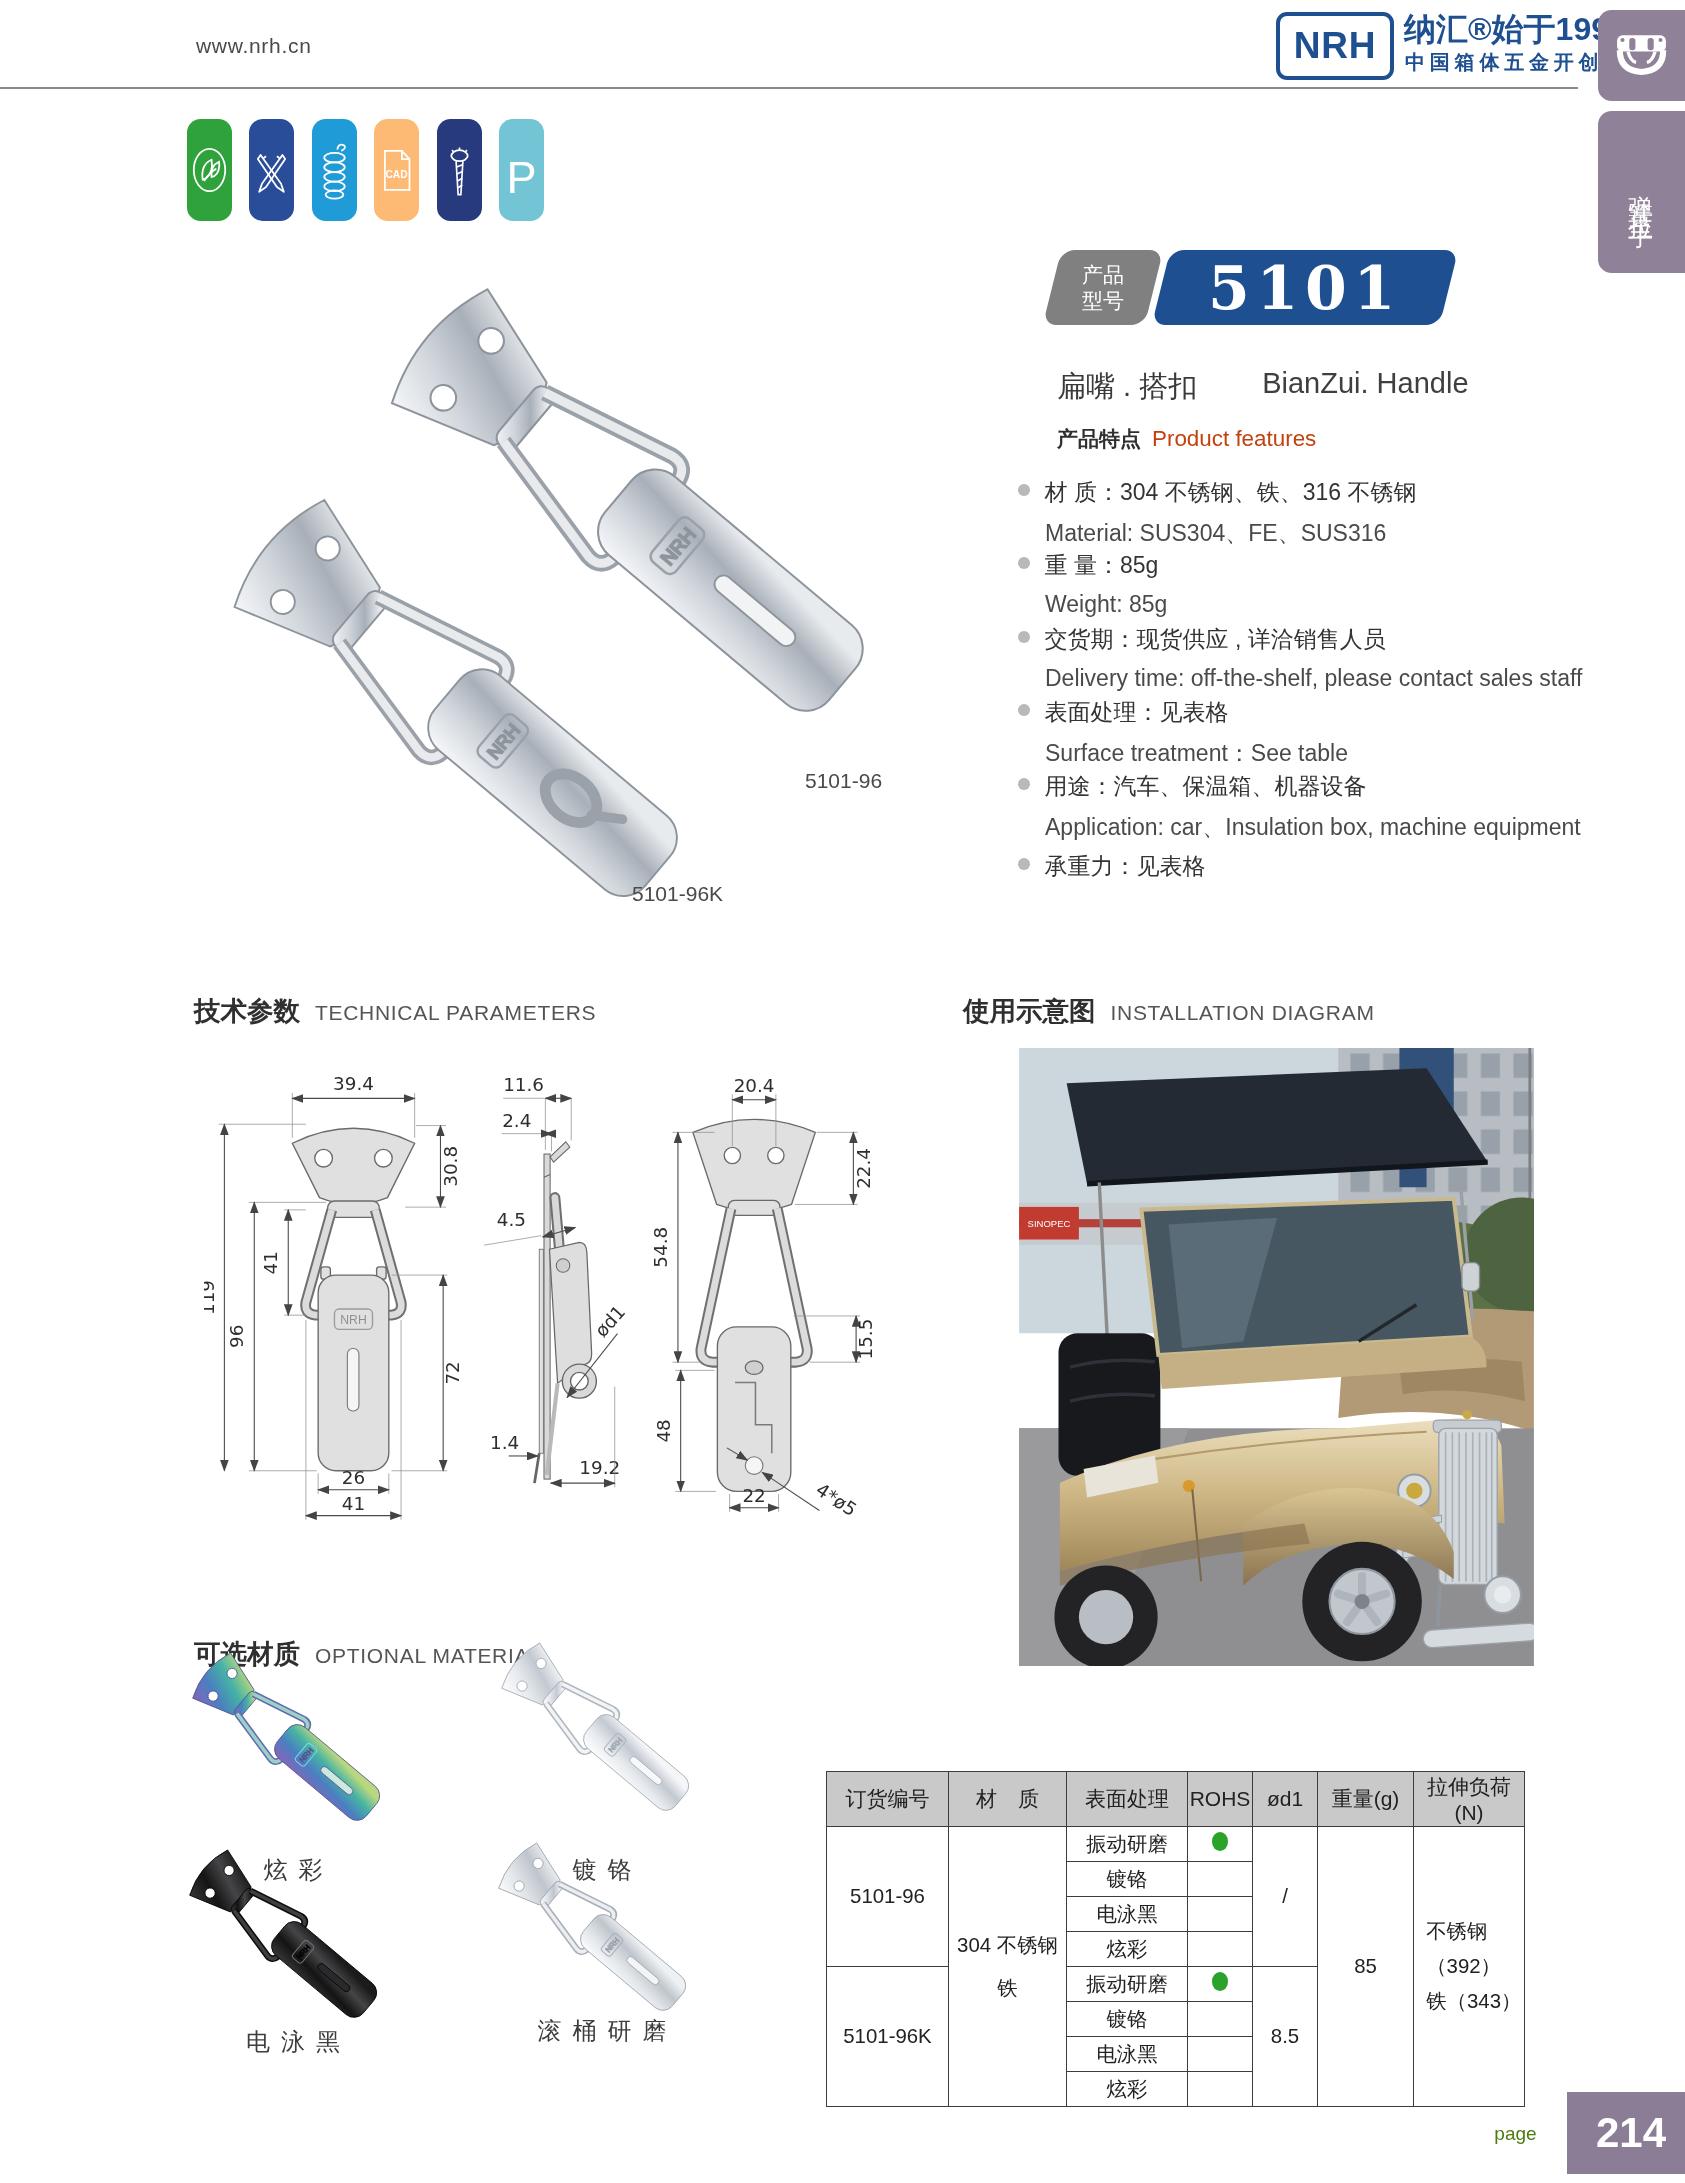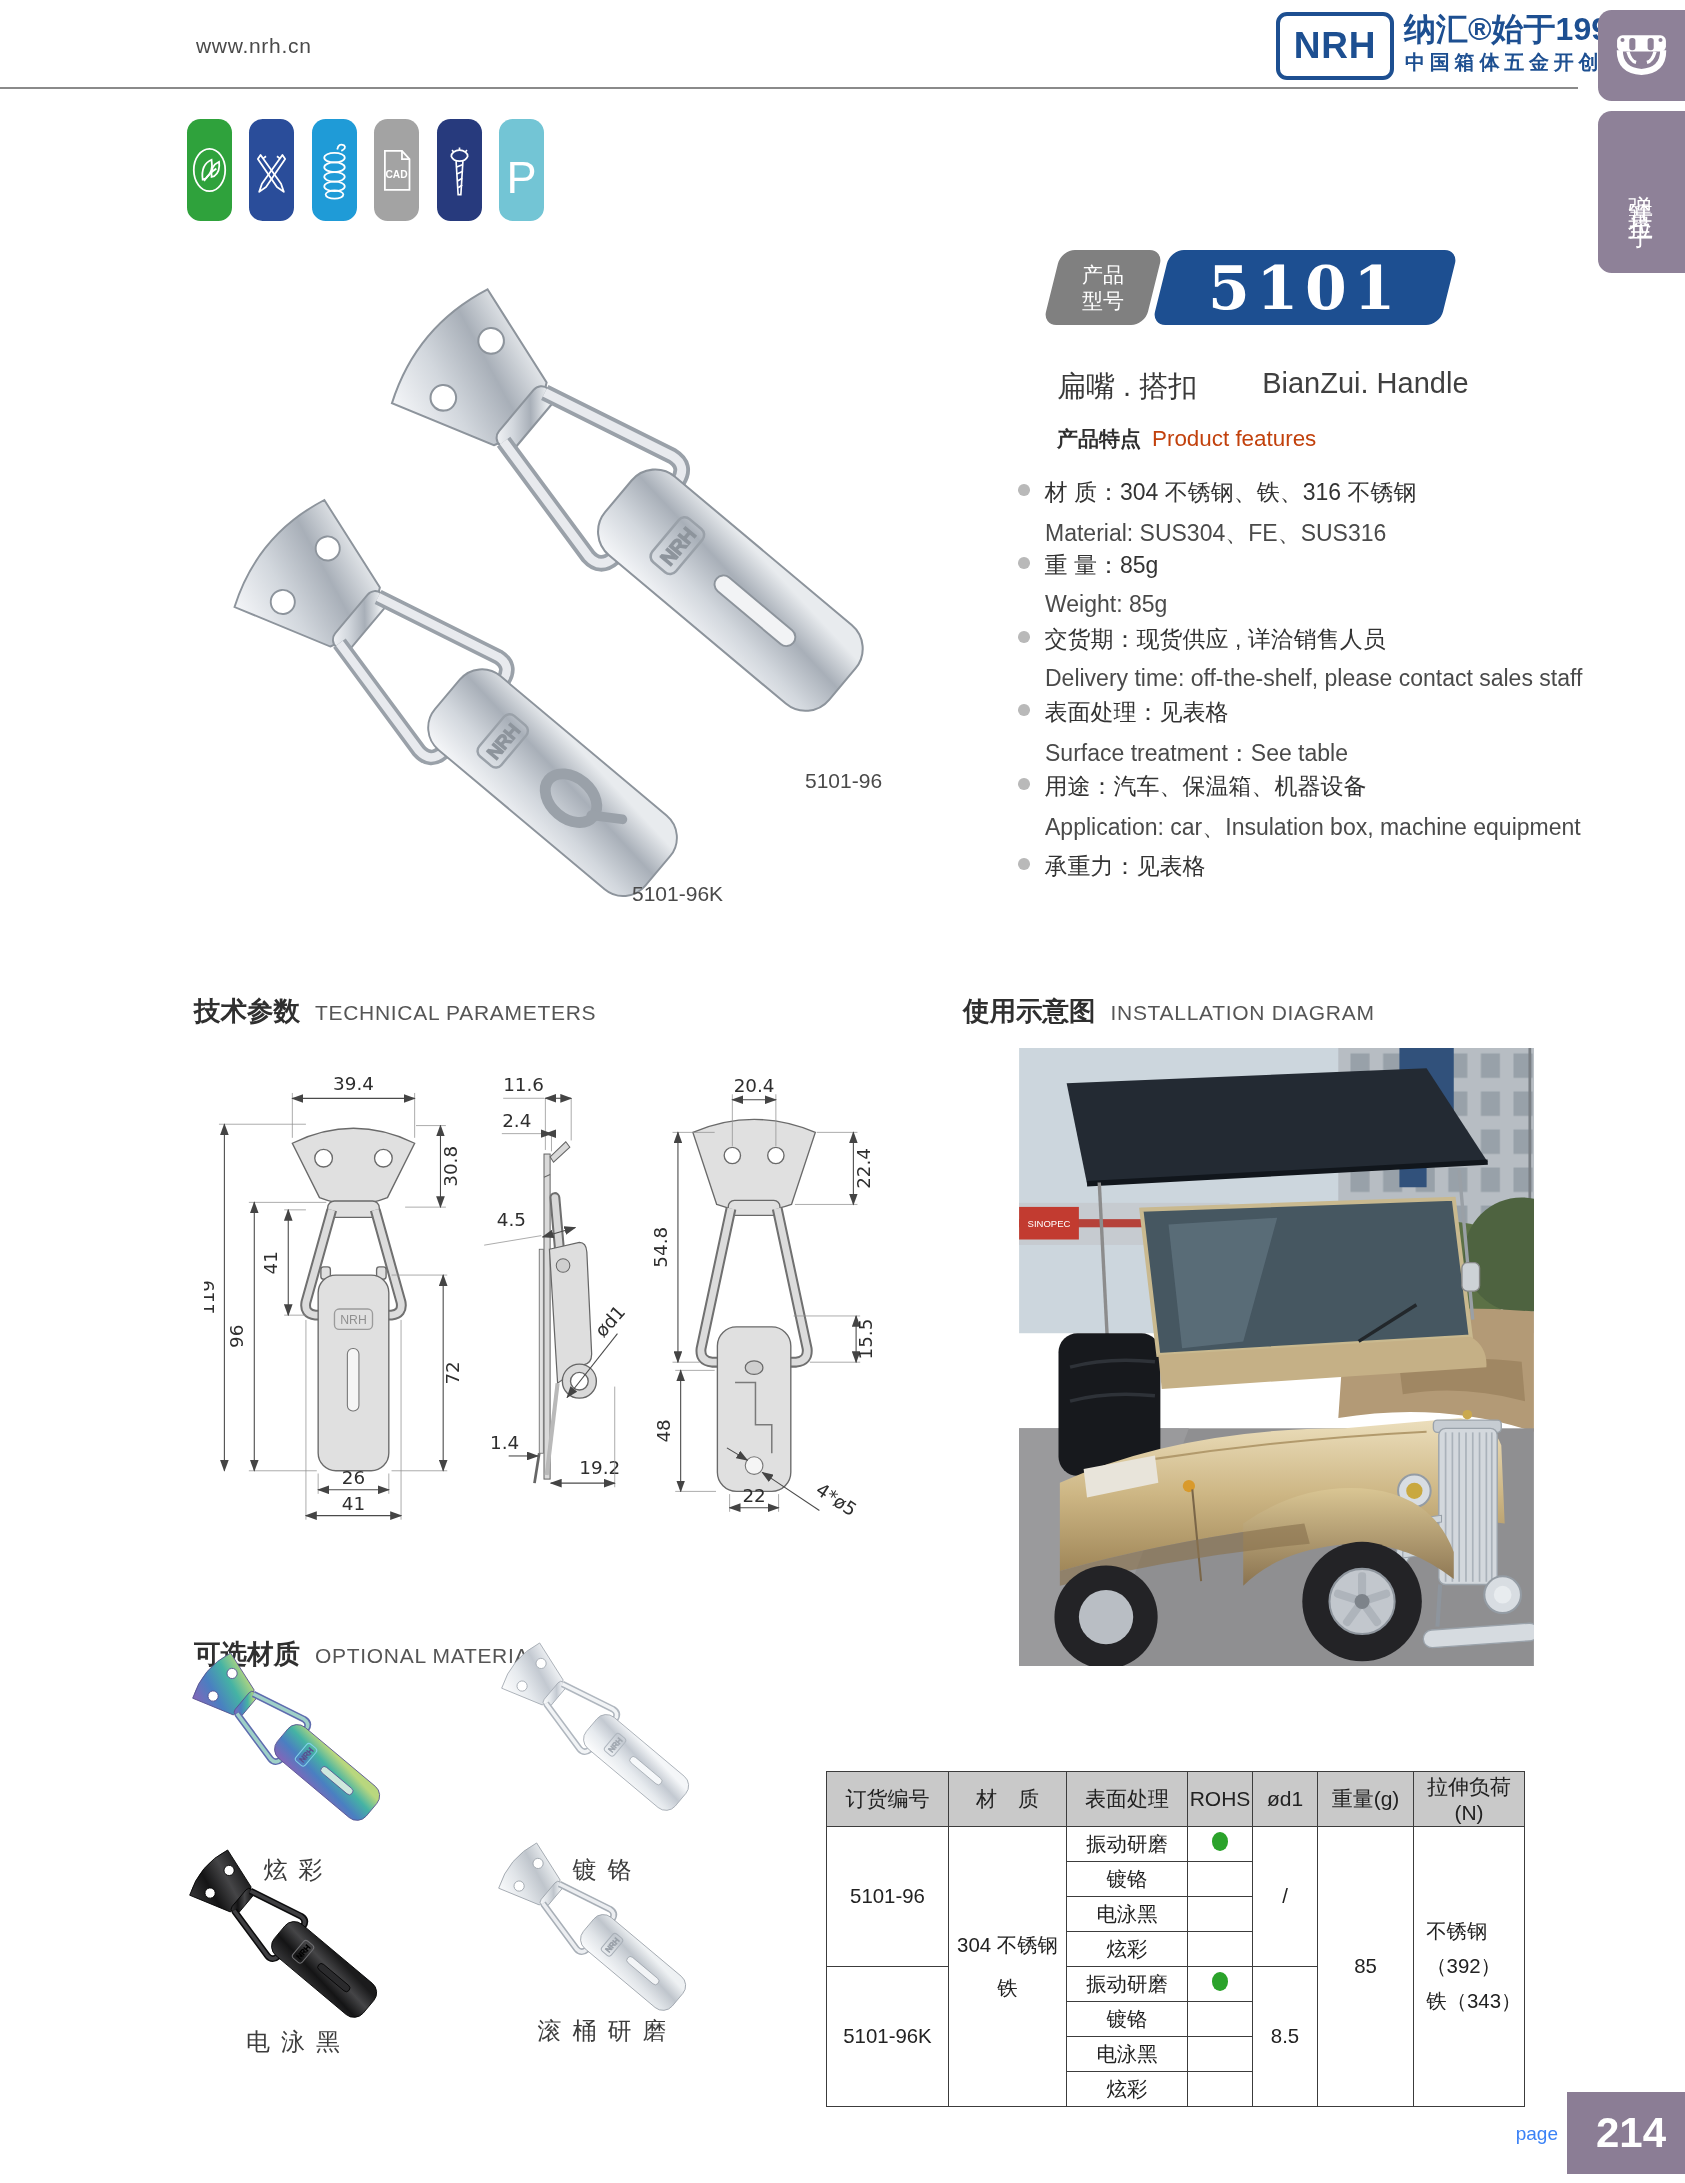--- a/index.html
+++ b/index.html
@@ -71,21 +71,21 @@
   #spec-table{left:826px;top:1771px;border-collapse:collapse;}
   #spec-table td,#spec-table th{border:1.4px solid #3c3c3c;text-align:center;vertical-align:middle;
       font-weight:400;color:#222;}
   #spec-table th{background:#c9c9c9;font-size:21px;height:34px;}
   #spec-table td{font-size:20.4px;height:32px;}
   .rohs-dot{display:inline-block;width:15.6px;height:18.3px;border-radius:50%;background:#2ba32b;}
   .two-line{line-height:43px;}
   .load-cell{text-align:left !important;padding-left:12.2px;line-height:35px;margin-top:40px;}
 
   
-  #page-word{left:1473px;top:2123px;width:85px;text-align:right;font-size:19px;color:#3b82f6;}
+  #page-word{left:1473px;top:2123px;width:85px;text-align:center;font-size:19px;color:#4d7c0f;}
   #page-block{left:1567px;top:2092px;width:118px;height:82px;background:#8b7d95;display:flex;align-items:center;}
   #page-num{color:#fff;font-size:42px;font-weight:700;margin-left:29px;}
 </style>
 </head>
 <body>
 
 <div id="page">
 
   <div class="abs" id="site-url">www.nrh.cn</div>
   <div class="abs" id="top-divider"></div>
@@ -135,21 +135,21 @@
         <g fill="none" stroke="#fff" stroke-width="2.6">
       <path d="M40,32 Q48,28 44,24 Q36,20 34,30"></path>
       <ellipse cx="30" cy="42" rx="15" ry="7"></ellipse>
           <ellipse cx="30" cy="56" rx="15" ry="7"></ellipse>
       <ellipse cx="30" cy="70" rx="15" ry="7"></ellipse>
           <ellipse cx="30" cy="84" rx="15" ry="7"></ellipse>
       <ellipse cx="30" cy="96" rx="13" ry="6"></ellipse>
         </g>
       </svg>
   </div>
-  <div class="abs pill" style="left:374px;background:#a3a3a3">
+  <div class="abs pill" style="left:374px;background:#fdba74">
     <svg width="41" height="82" viewBox="0 0 60 120">
       <path d="M13,32 h25 l11,12 v45 h-36 z" fill="none" stroke="#fff" stroke-width="2.6"></path>
       <path d="M38,32 v12 h11" fill="none" stroke="#fff" stroke-width="2.6"></path>
       <text x="30" y="72" text-anchor="middle" font-size="15" font-weight="bold" fill="#fff">CAD</text>
     </svg>
   </div>
   <div class="abs pill" style="left:437px;background:#273a7d">
     <svg width="41" height="82" viewBox="0 0 60 120">
         <g fill="none" stroke="#fff" stroke-width="2.4">
       <path d="M18,40 a12,9 0 1 1 24,0 q-3,7 -12,7 t-12,-7 z"></path>

